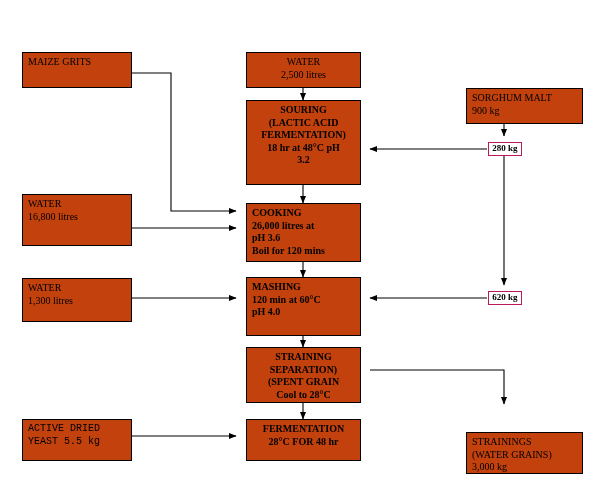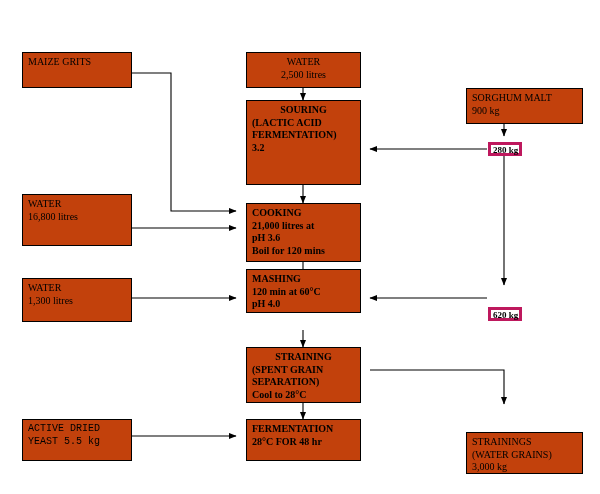--- a/index.html
+++ b/index.html
@@ -36,26 +36,26 @@
     overflow: hidden;
   }
   .node .ln {
     display: block;
     white-space: nowrap;
   }
   .node.left-al { text-align: left; }
   .node.ctr     { text-align: center; }
   .node.proc    { font-weight: bold; }
   .node.proc .ln.hd { text-align: center; }
-  .node.proc .ln.bd { text-align: left; }
+  .node.proc .ln.bd { text-align: center; }
   .node.proc.allctr .ln { text-align: left; }
   .tag {
     position: absolute;
     box-sizing: border-box;
-    border: 3px solid #be185d;
+    border: 1px solid #be185d;
     background: #ffffff;
     font-size: 9px;
     line-height: 11px;
     font-weight: bold;
     text-align: center;
     color: #000000;
     white-space: nowrap;
     padding: 0 2px;
   }
 </style>
@@ -115,54 +115,55 @@
 
   <div class="node left-al" style="left:466px; top:52px;  width:117px; height:36px;margin-top:36px;">
     <span class="ln">SORGHUM MALT</span>
     <span class="ln">900 kg</span>
   </div>
 
   <div class="node proc" style="left:246px; top:100px; width:115px; height:85px;">
     <span class="ln hd">SOURING</span>
     <span class="ln bd">(LACTIC ACID</span>
     <span class="ln bd">FERMENTATION)</span>
+    <span class="ln bd">18 hr at 48°C   pH</span>
     <span class="ln bd">3.2</span>
   </div>
 
   <div class="tag" style="left:488px; top:142px; width:34px; height:14px;">280 kg</div>
 
   <div class="node left-al" style="left:22px;  top:194px; width:110px; height:52px;">
     <span class="ln">WATER</span>
     <span class="ln">16,800 litres</span>
   </div>
 
   <div class="node proc allctr" style="left:246px; top:203px; width:115px; height:59px;">
     <span class="ln">COOKING</span>
-    <span class="ln">21,000 litres at</span>
+    <span class="ln">26,000 litres at</span>
     <span class="ln">pH 3.6</span>
     <span class="ln">Boil for 120 mins</span>
   </div>
 
   <div class="node left-al" style="left:22px;  top:278px; width:110px; height:44px;">
     <span class="ln">WATER</span>
     <span class="ln">1,300 litres</span>
   </div>
 
-  <div class="node proc allctr" style="left:246px; top:269px; width:115px; height:44px;">
+  <div class="node proc allctr" style="left:246px; top:277px; width:115px; height:59px;">
     <span class="ln">MASHING</span>
     <span class="ln">120 min at 60°C</span>
     <span class="ln">pH 4.0</span>
   </div>
 
-  <div class="tag" style="left:488px; top:291px; width:34px; height:14px;margin-top:16px;">620 kg</div>
+  <div class="tag" style="left:488px; top:291px; width:34px; height:14px;">620 kg</div>
 
   <div class="node proc" style="left:246px; top:347px; width:115px; height:56px;">
     <span class="ln hd">STRAINING</span>
+    <span class="ln bd">SEPARATION)</span>
     <span class="ln bd">(SPENT GRAIN</span>
-    <span class="ln bd">SEPARATION)</span>
     <span class="ln bd">Cool to 28°C</span>
   </div>
 
   <div class="node left-al" style="left:22px;  top:419px; width:110px; height:42px;font-family:Liberation Mono, monospace;">
     <span class="ln">ACTIVE DRIED</span>
     <span class="ln">YEAST  5.5 kg</span>
   </div>
 
   <div class="node proc" style="left:246px; top:419px; width:115px; height:42px;">
     <span class="ln bd">FERMENTATION</span>

